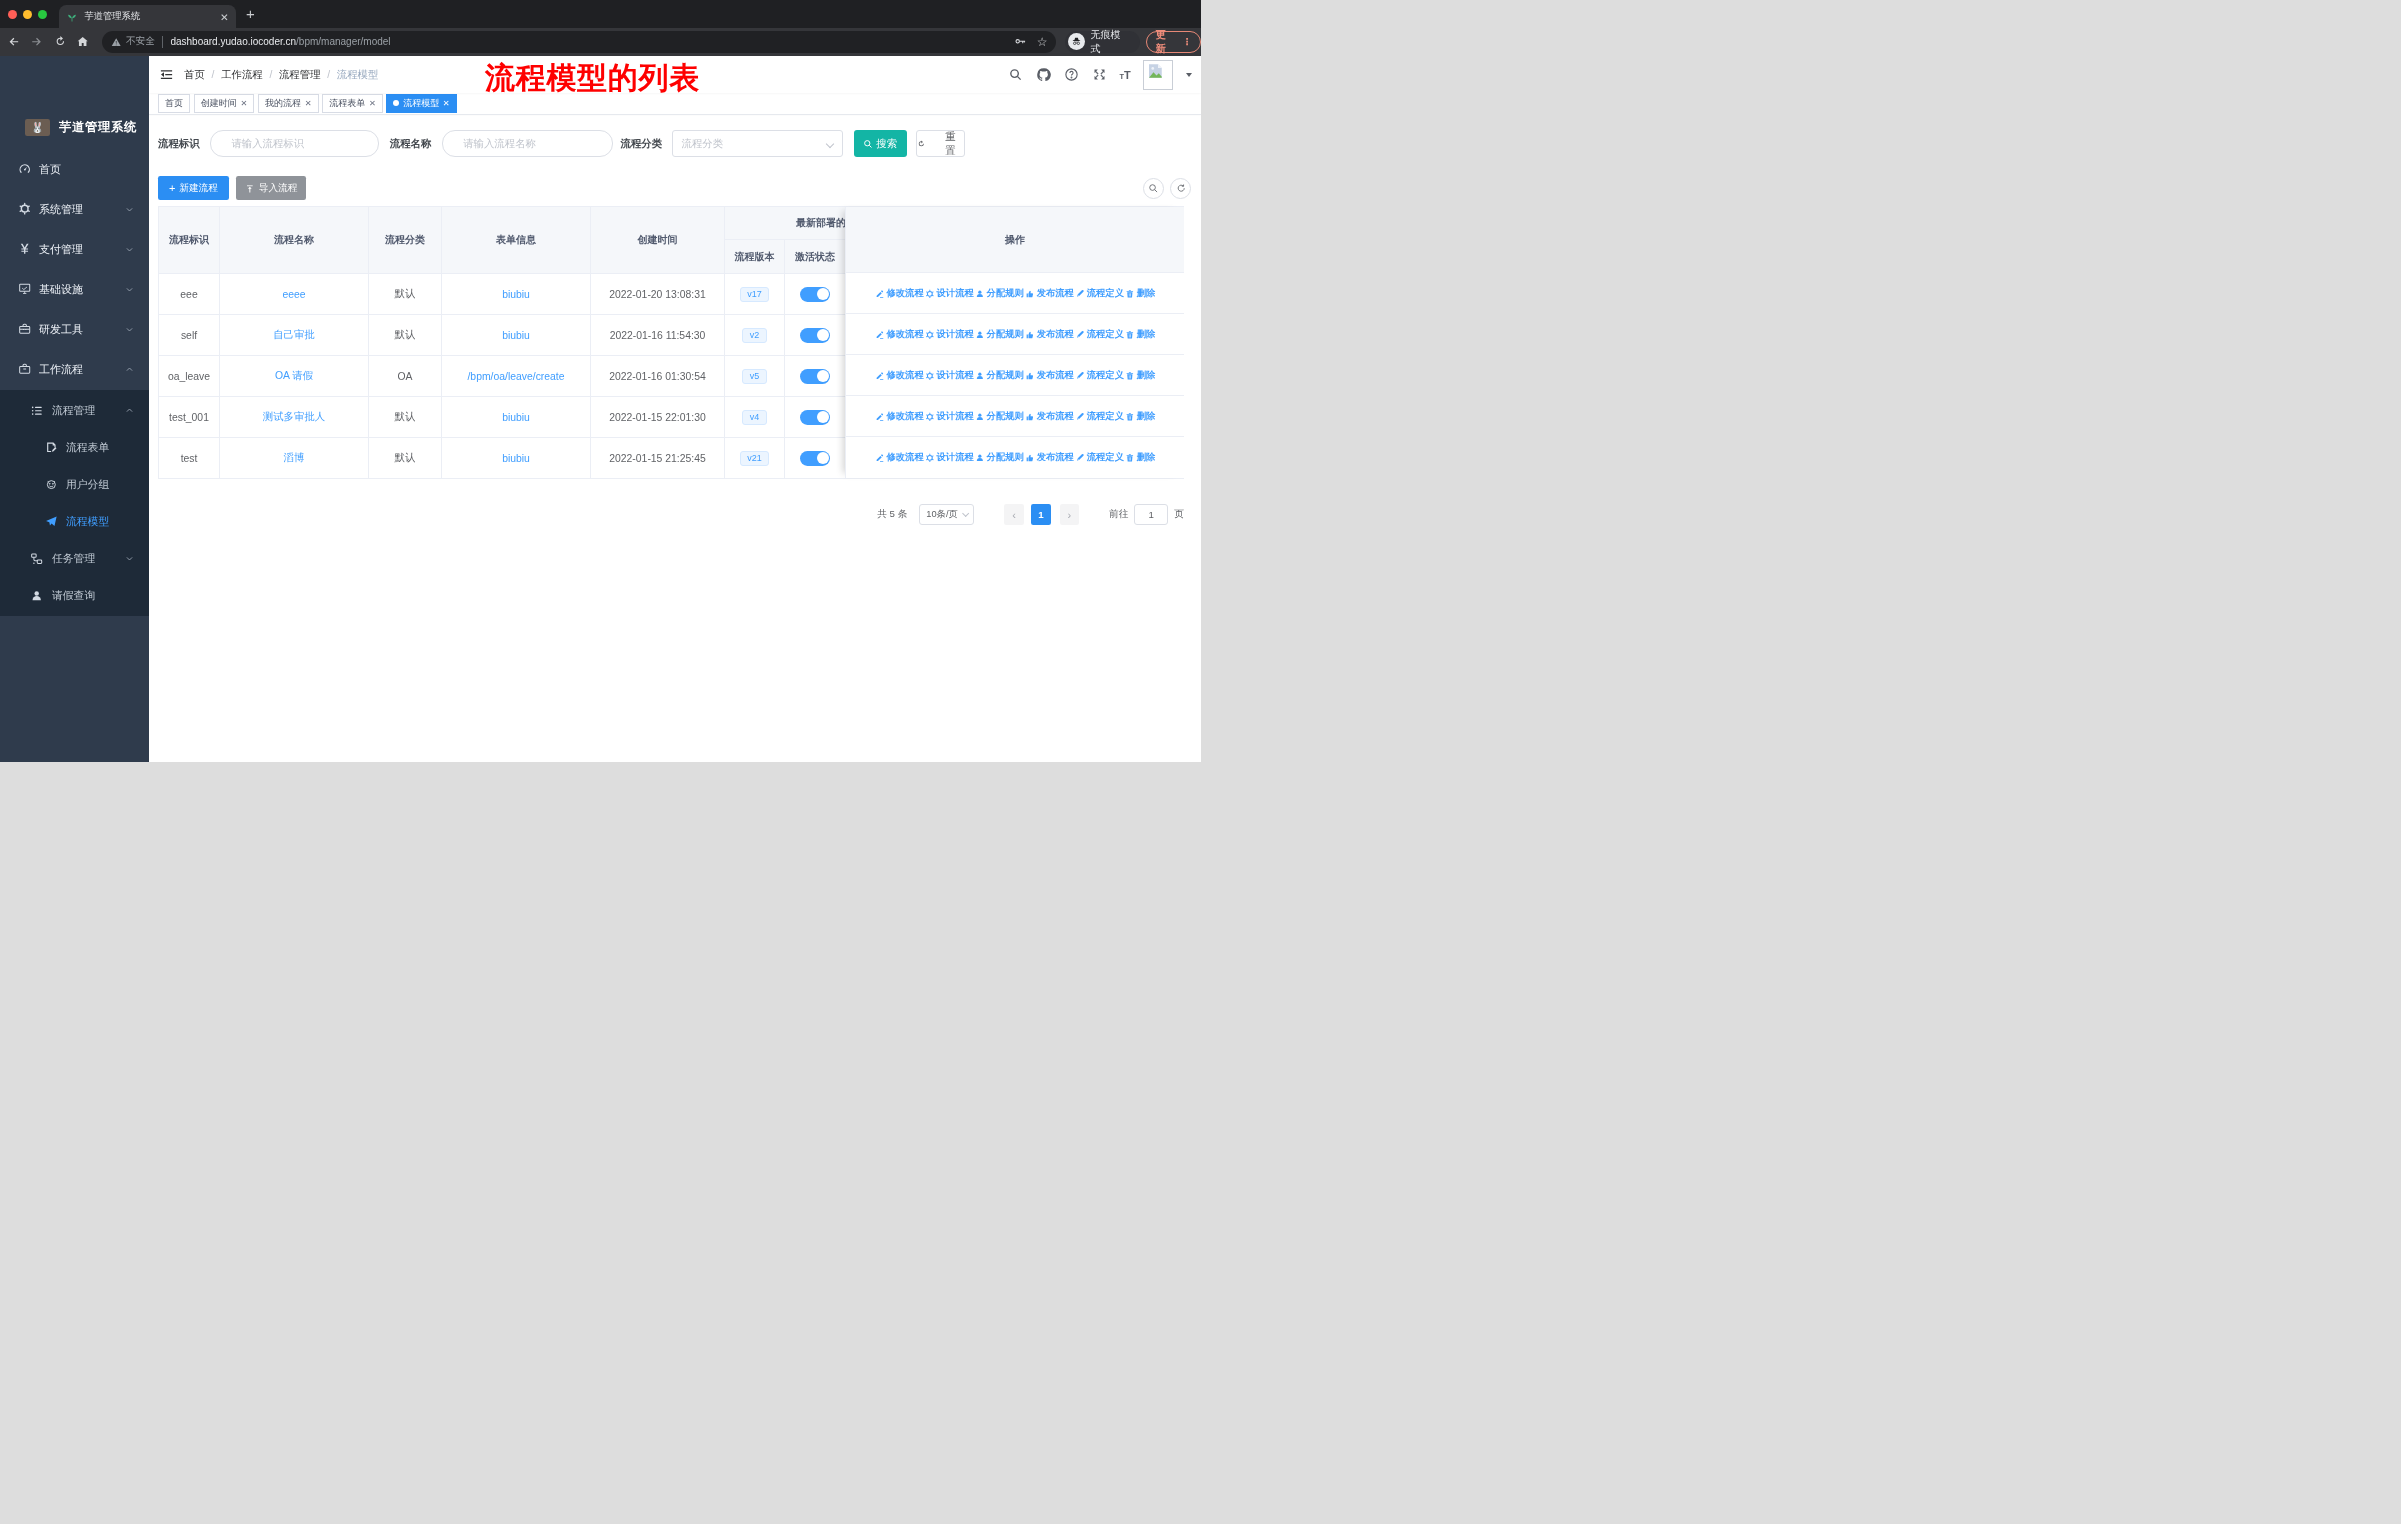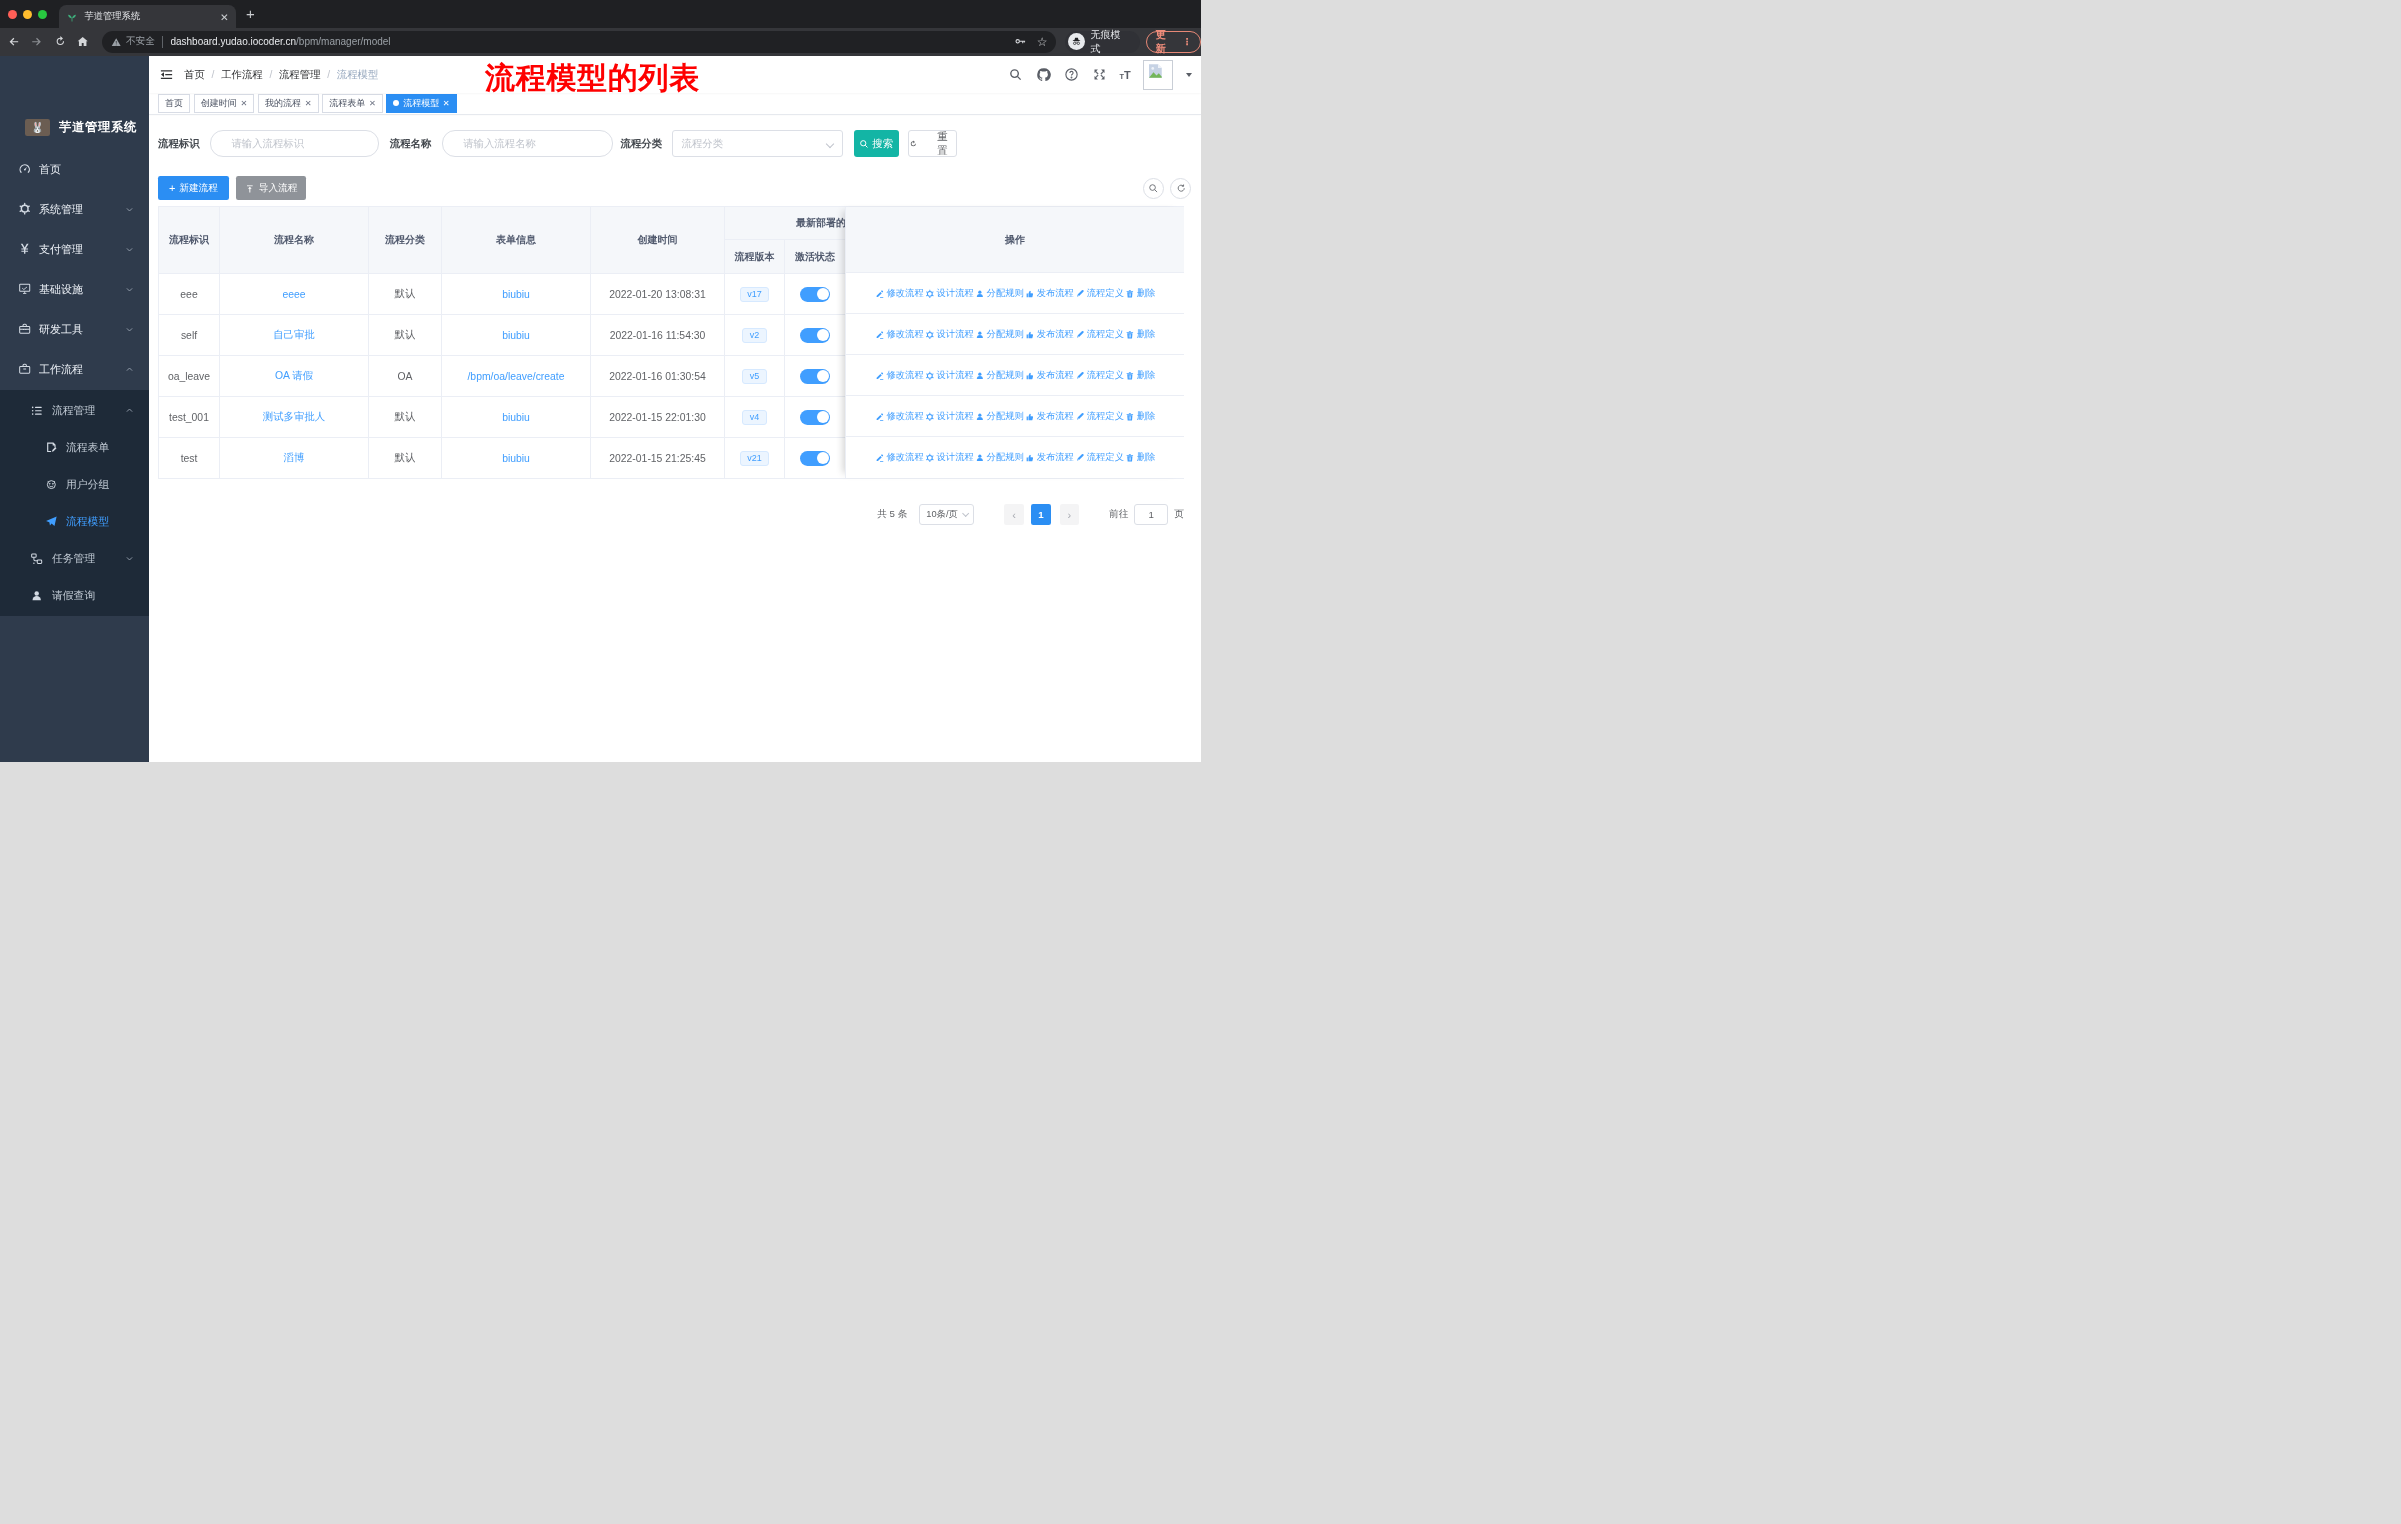--- a/index.html
+++ b/index.html
@@ -88,21 +88,21 @@
   .fi-label { font-size:10.4px; font-weight:600; color:#44494f; width:42px; flex:none; }
   .inp { height:27px; border:0.7px solid #dcdfe6; border-radius:13px; font-size:10.4px; color:#606266;
          padding:0 20px; outline:none; font-family:inherit; background:#fff; }
   .inp::placeholder { color:#c0c4cc; }
   .sel { height:27px; border:0.7px solid #dcdfe6; border-radius:3px; display:flex; align-items:center;
          padding:0 9px; color:#c0c4cc; font-size:10.4px; background:#fff; position:relative; }
   .sel .sel-caret { position:absolute; right:9px; top:9.7px; width:6px; height:6px;
         border-right:1px solid #c0c4cc; border-bottom:1px solid #c0c4cc; transform:rotate(45deg); }
   .btn { height:27px; border-radius:3px; display:flex; align-items:center; justify-content:center;
          gap:3.7px; font-size:10.4px; cursor:pointer; border:0.7px solid transparent; }
-  .btn-search { width:45px; background:#13b5a5; color:#fff; margin-left:11px; }
+  .btn-search { width:53px; background:#13b5a5; color:#fff; margin-left:11px; }
   .btn-reset { width:49px; background:#fff; color:#606266; border-color:#dcdfe6; margin-left:9px;gap:20px; }
 
   
   .tools { display:flex; align-items:center; margin-top:19.4px; height:24px; }
   .btn-sm { height:24px; border-radius:2.2px; font-size:9.7px; display:flex; align-items:center;
             justify-content:center; gap:3.7px; color:#fff; cursor:pointer; }
   .btn-create { width:71px; background:#2b8ef3; }
   .btn-import { width:70px; background:#8f9399; margin-left:7.4px; }
   .circles { margin-left:auto; margin-right:9.7px; display:flex; gap:6.7px; }
   .cbtn { width:21px; height:21px; border-radius:50%; border:0.7px solid #dcdfe6; color:#5f6368;
@@ -126,21 +126,21 @@
   .switch { width:30px; height:15px; border-radius:7.4px; background:#409eff; position:relative; cursor:pointer; flex:none; }
   .switch::after { content:""; position:absolute; right:1.5px; top:1.5px; width:12px; height:12px;
                    border-radius:50%; background:#fff; }
   .c-key{width:61px} .c-name{width:149px} .c-cat{width:73px} .c-form{width:149px}
   .c-time{width:134px} .c-ver{width:60px} .c-act{width:60px}
   .fixed-col { position:absolute; top:0; left:686px; width:339px; height:100%; z-index:3; background:#fff;
                box-shadow:-6px 0 7.4px -3.7px rgba(0,0,0,.18); border-left:0.7px solid #ebeef5; }
   .fixed-head { height:66px; background:#f5f7fa; border-bottom:0.7px solid #ebeef5; display:flex;
                 align-items:center; justify-content:center; color:#515a6e; font-weight:600; font-size:10px; }
   .fixed-row { height:41px; display:flex; align-items:center; justify-content:center; gap:1px;
-               border-bottom:0.7px solid #ebeef5; }
+               border-bottom:0.7px solid #ebeef5;font-weight:bold; }
   .fixed-row:last-child { border-bottom:none; }
   .act { display:flex; align-items:center; gap:2.2px; color:#409eff; font-size:9.3px; cursor:pointer; white-space:nowrap; }
   .act svg { width:9.7px; height:9.7px; }
 
   
   .pager { width:1026px; margin-top:25px; display:flex; align-items:center; justify-content:flex-end;
            font-size:9.7px; color:#606266; }
   .pg-total { margin-right:12px; }
   .pg-size { width:55px; height:21px; border:0.7px solid #dcdfe6; border-radius:3px; display:flex;
              align-items:center; justify-content:center; gap:4.5px; font-size:9.3px; position:relative; }

